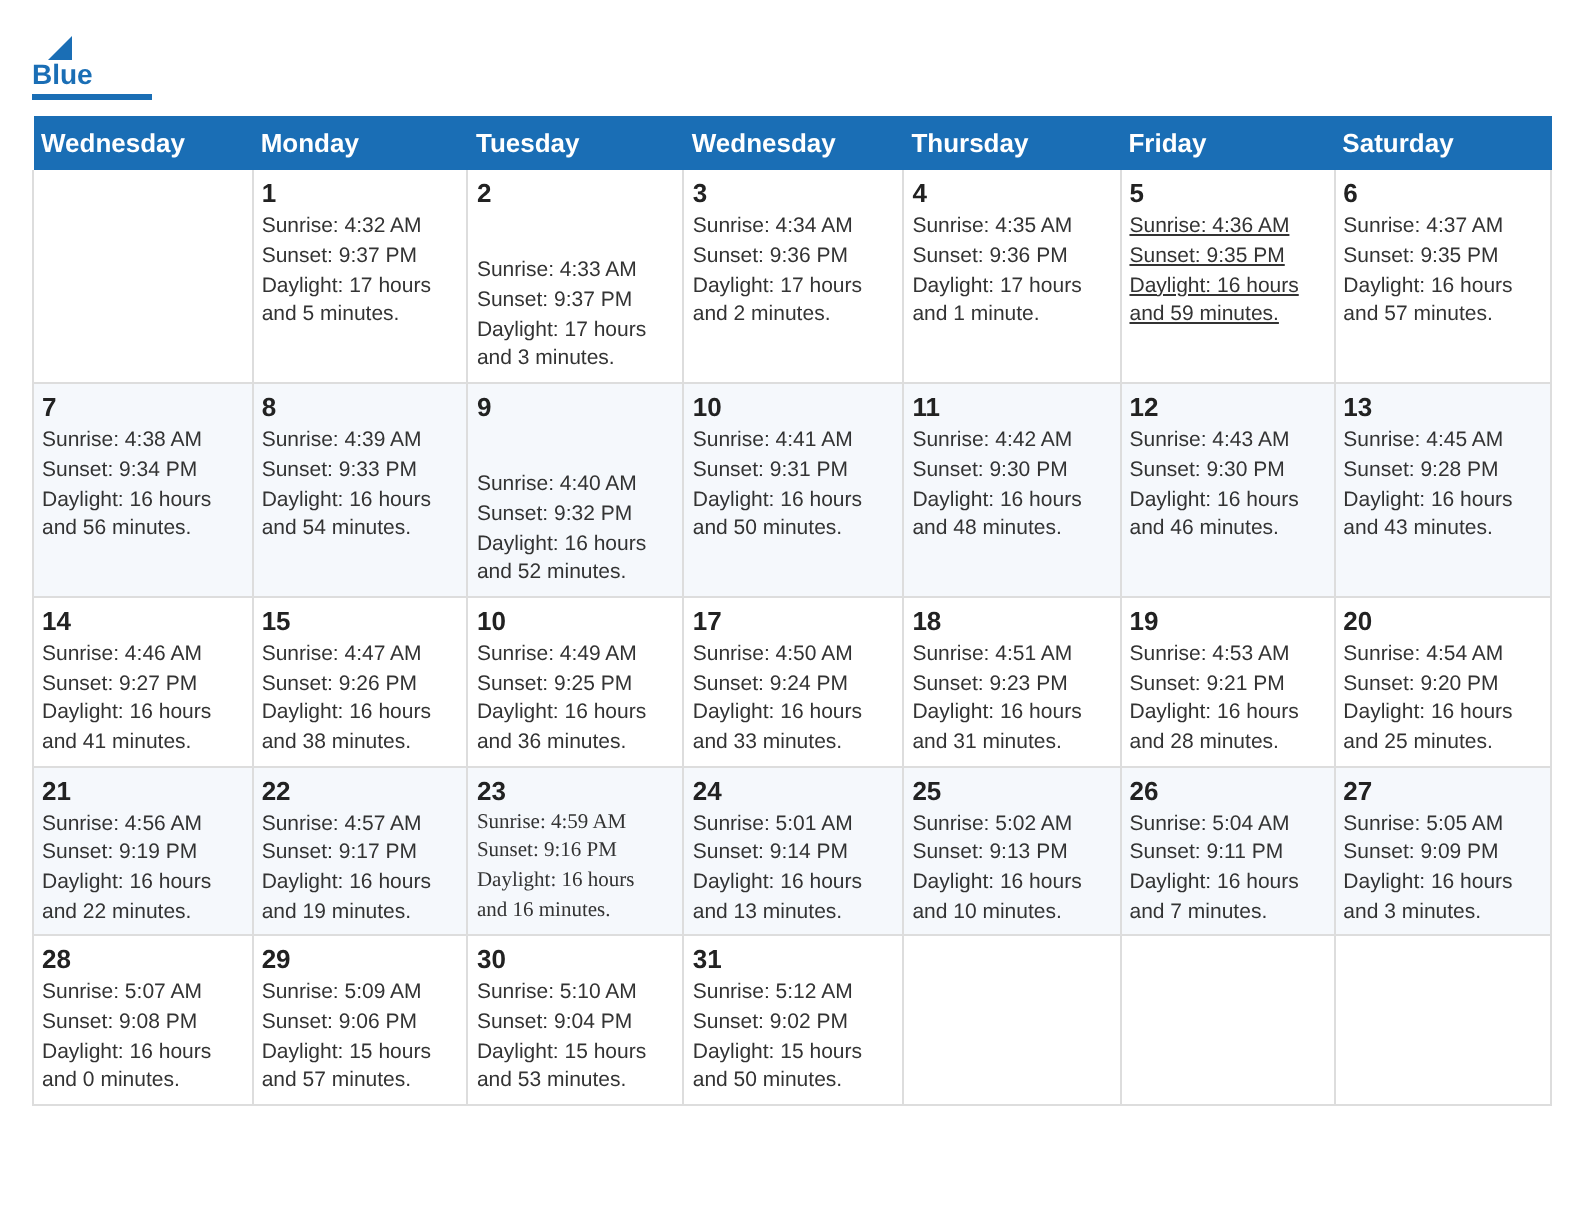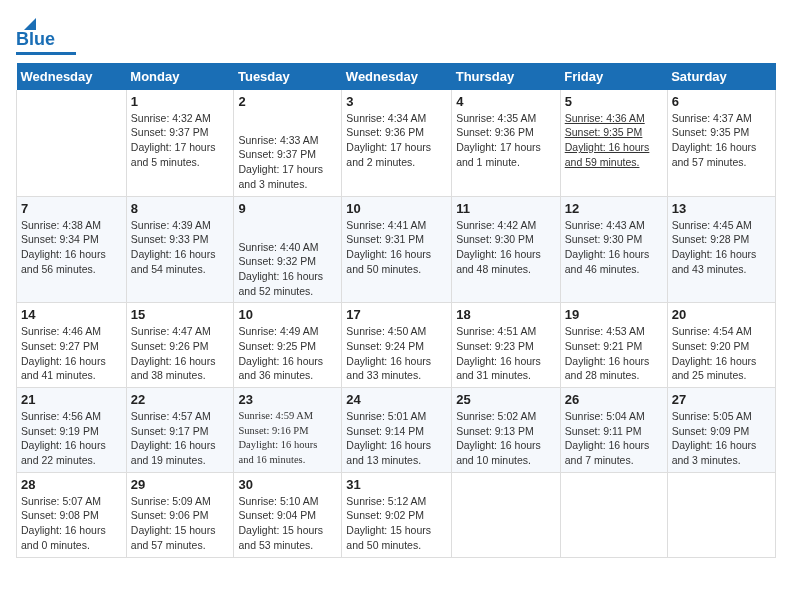--- a/index.html
+++ b/index.html
@@ -95,21 +95,21 @@
 <body>
 
 <div class="header-area">
   <div class="logo">
     <div style="display:flex;align-items:center;">
       <svg width="22" height="22" viewBox="0 0 22 22" style="margin-left:2px;margin-top:-4px;">
         <polygon points="6,18 18,6 18,18" fill="#1a6eb5"></polygon>
       </svg>
     </div>
     <div style="display:flex;align-items:center;margin-top:-4px;">
-      <span class="logo-text" style="color:#1a6eb5;font-size:18px;font-weight:bold;">Blue</span>
+      <span class="logo-text" style="color:#1a6eb5;font-size:14px;font-weight:bold;">Blue</span>
     </div>
     <div class="logo-line"></div>
   </div>
   <div class="title-area">
     <div class="main-title"></div>
     <div class="subtitle"></div>
   </div>
 </div>
 
 <table>

